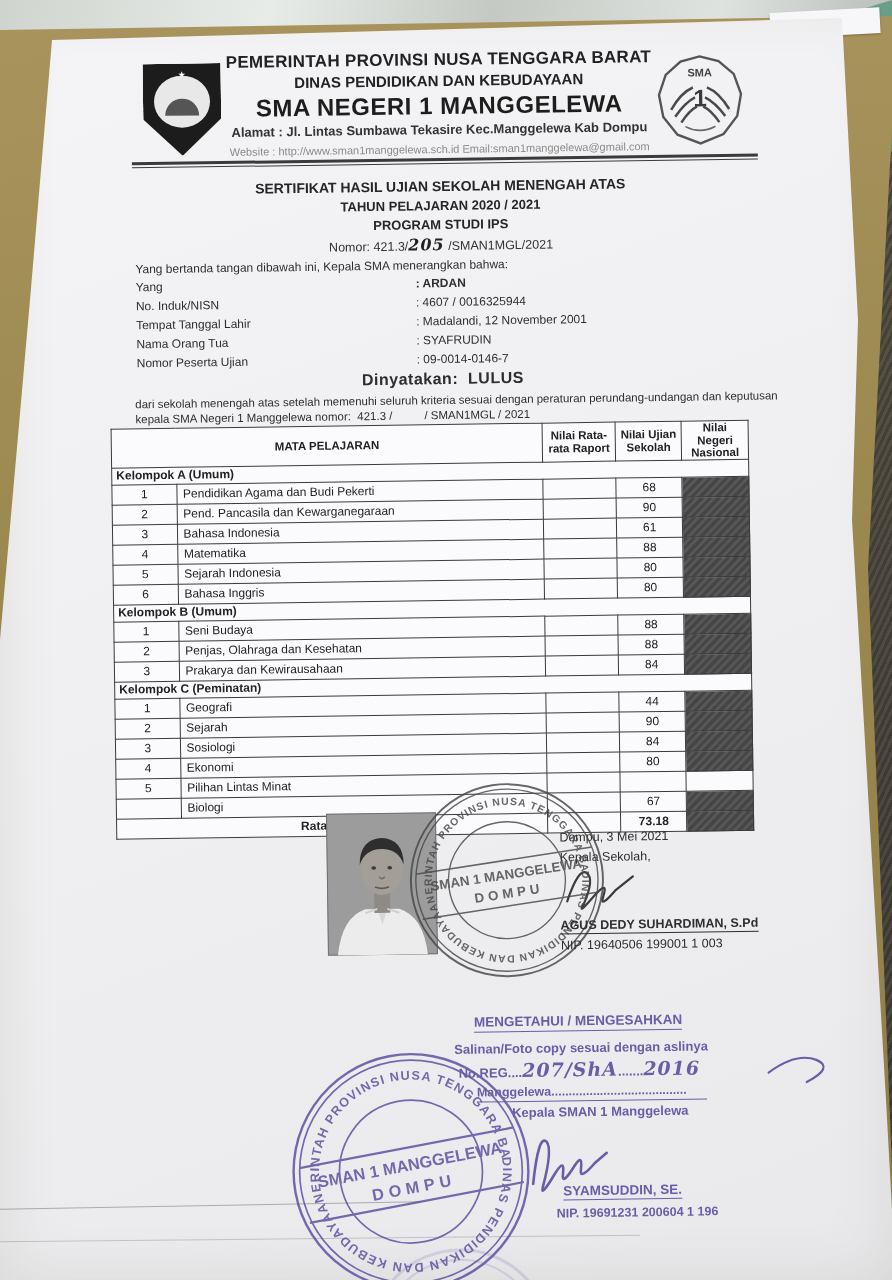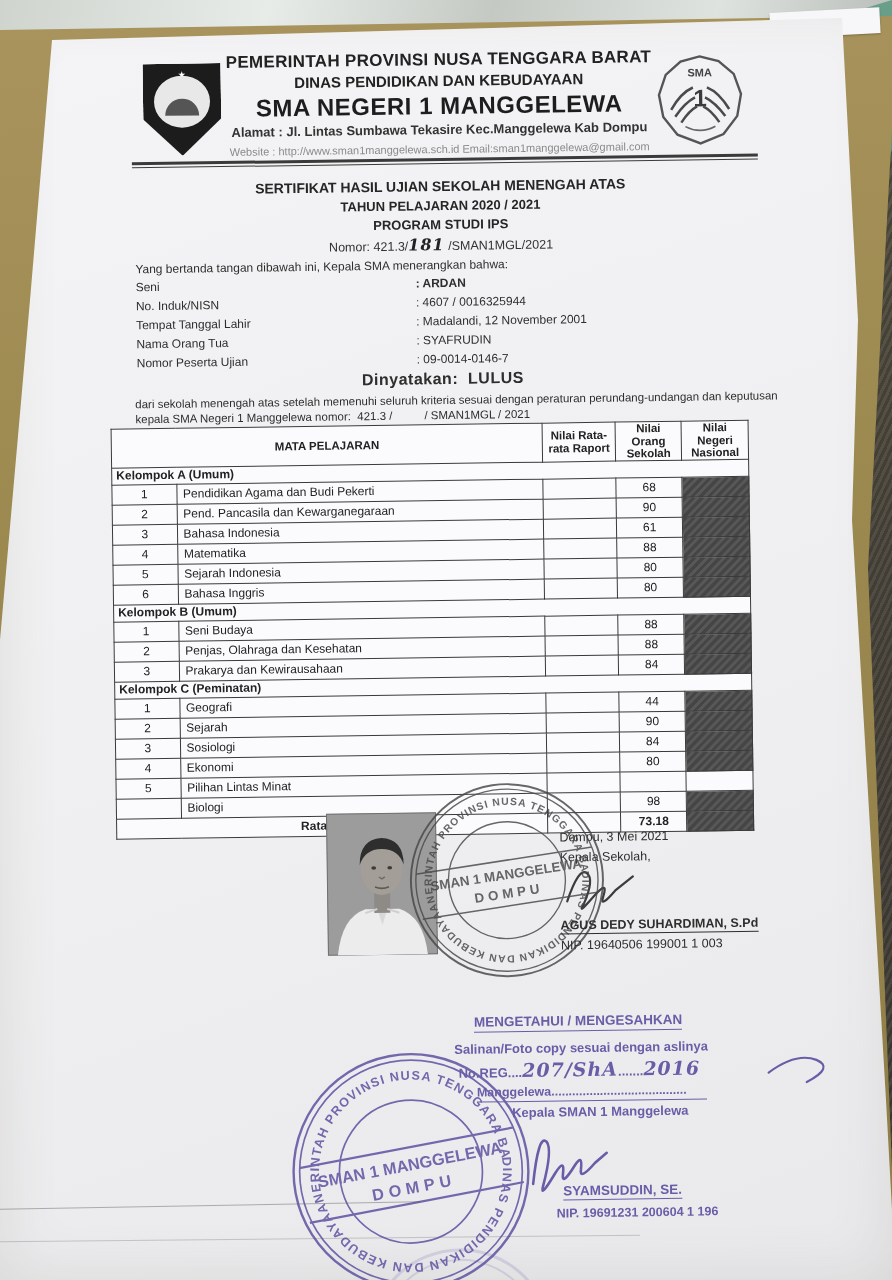--- a/index.html
+++ b/index.html
@@ -138,26 +138,26 @@
     <div class="abs ctr b h-line1">PEMERINTAH PROVINSI NUSA TENGGARA BARAT</div>
     <div class="abs ctr b h-line2">DINAS PENDIDIKAN DAN KEBUDAYAAN</div>
     <div class="abs ctr b h-school">SMA NEGERI 1 MANGGELEWA</div>
     <div class="abs ctr b h-addr">Alamat : Jl. Lintas Sumbawa Tekasire Kec.Manggelewa Kab Dompu</div>
     <div class="abs ctr h-web">Website : http://www.sman1manggelewa.sch.id Email:sman1manggelewa@gmail.com</div>
     <div class="abs rule"></div>
 
     <div class="abs ctr b t1">SERTIFIKAT HASIL UJIAN SEKOLAH MENENGAH ATAS</div>
     <div class="abs ctr b t2">TAHUN PELAJARAN 2020 / 2021</div>
     <div class="abs ctr b t3">PROGRAM STUDI IPS</div>
-    <div class="abs ctr t4"><span>Nomor: 421.3/</span><span class="hand">181</span><span> /SMAN1MGL/2021</span></div>
+    <div class="abs ctr t4"><span>Nomor: 421.3/</span><span class="hand">205</span><span> /SMAN1MGL/2021</span></div>
 
     <div class="abs intro">Yang bertanda tangan dibawah ini, Kepala SMA menerangkan bahwa:</div>
     <div id="fields">
         <div class="abs frow" style="top: 276px;">
-          <span class="lab">Seni</span>
+          <span class="lab">Yang</span>
           <span class="val b">: ARDAN</span>
         </div>
         <div class="abs frow" style="top: 295px;">
           <span class="lab">No. Induk/NISN</span>
           <span class="val">: 4607 / 0016325944</span>
         </div>
         <div class="abs frow" style="top: 314px;">
           <span class="lab">Tempat Tanggal Lahir</span>
           <span class="val">: Madalandi, 12 November 2001</span>
         </div>
@@ -180,21 +180,21 @@
           <col style="width:64px">
           <col style="width:364px">
           <col style="width:72px">
           <col style="width:66px">
           <col style="width:66px">
         </colgroup>
       <thead>
         <tr>
           <th colspan="2" class="th-tall">MATA PELAJARAN</th>
           <th>Nilai Rata-rata Raport</th>
-          <th>Nilai Orang Sekolah</th>
+          <th>Nilai Ujian Sekolah</th>
           <th>Nilai Negeri Nasional</th>
         </tr>
       </thead>
       <tbody id="marks-body">
           <tr class="grp">
             <td class="" colspan="5">Kelompok A (Umum)</td>
           </tr>
           <tr>
             <td class="cno">1</td>
             <td class="csub">Pendidikan Agama dan Budi Pekerti</td>
@@ -296,21 +296,21 @@
             <td class="cno">5</td>
             <td class="csub">Pilihan Lintas Minat</td>
             <td class="cval nb-l"></td>
             <td class="cval nb-l"></td>
             <td class="cval nb-l"></td>
           </tr>
           <tr>
             <td class="cno"></td>
             <td class="csub">Biologi</td>
             <td class="cval"></td>
-            <td class="cval">98</td>
+            <td class="cval">67</td>
             <td class="cval dk"></td>
           </tr>
           <tr class="avg">
             <td class="cval" colspan="2">Rata - Rata</td>
             <td class="cval"></td>
             <td class="cval">73.18</td>
             <td class="cval dk"></td>
           </tr>
         </tbody>
     </table>

